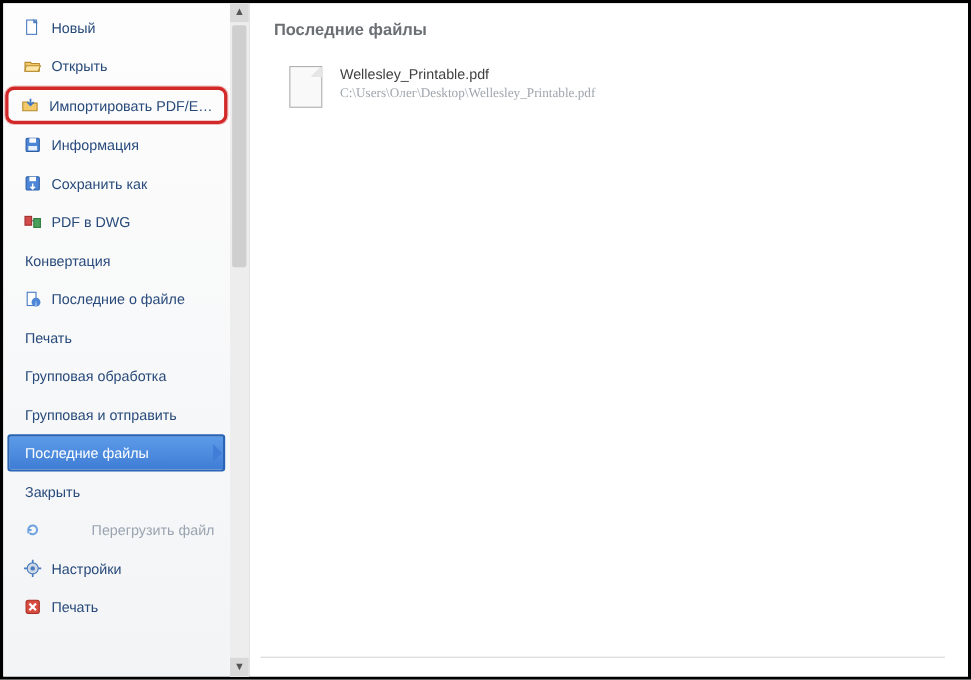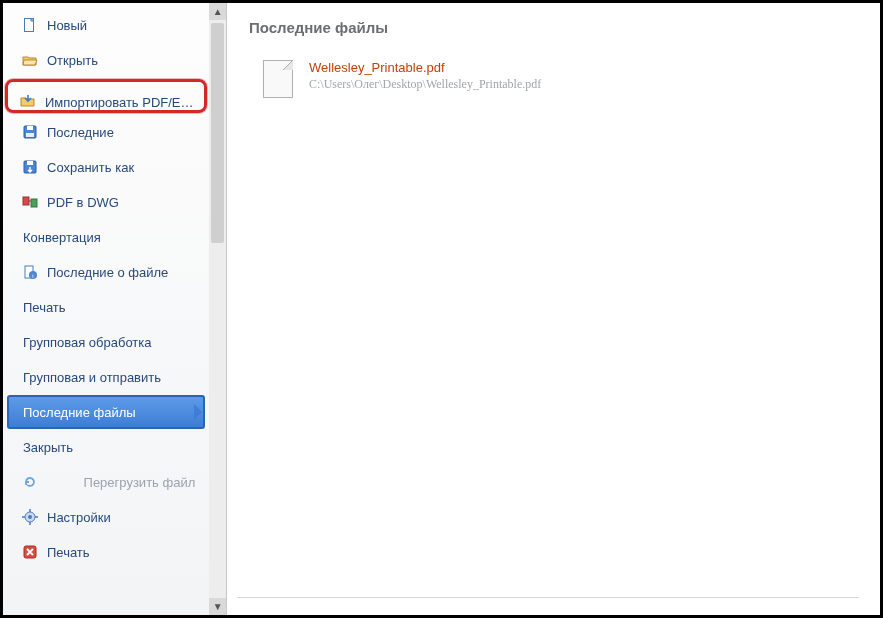--- a/index.html
+++ b/index.html
@@ -73,21 +73,20 @@
     margin-top: -8px;
     border: 8px solid transparent;
     border-left-color: #3f7dd6;
   }
   .item.highlight {
     border: 3px solid #d22828;
     border-radius: 8px;
     box-shadow: 0 0 0 1px rgba(210,40,40,0.3);
     margin: 2px 2px;
     padding-left: 11px;
-    align-items: flex-end;
   }
   .item.disabled { color: #9aa4b0; text-align: right; }
   .item .label { flex: 1; white-space: nowrap; overflow: hidden; text-overflow: ellipsis; }
   .item.no-icon { padding-left: 14px; }
 
   .icon {
     width: 18px; height: 18px;
     display: flex; align-items: center; justify-content: center;
     flex-shrink: 0;
   }
@@ -122,21 +121,21 @@
     background: #f9f9f9;
     position: relative;
   }
   .file-page::before {
     content: "";
     position: absolute;
     top: -1px; right: -1px;
     width: 10px; height: 10px;
     background: linear-gradient(135deg, transparent 48%, #b0b0b0 50%, #e6e6e6 52%);
   }
-  .file-meta .name { color: #c2410c; margin-bottom: 2px; }
+  .file-meta .name { color: #404040; margin-bottom: 2px; }
   .file-meta .path { color: #a0a6ad; font-size: 12px; font-family: Liberation Serif, serif; }
 
   .divider {
     position: absolute;
     left: 237px; bottom: 20px; right: 24px;
     height: 1px; background: #d6d6d6;
   }
 </style>
 </head>
 <body>
@@ -177,21 +176,21 @@
       </div>
 
       <div class="item">
         <span class="icon">
           <svg viewBox="0 0 16 16">
               <rect x="2" y="2" width="12" height="12" rx="1" fill="#4d86d6" stroke="#2d5ea3"></rect>
               <rect x="5" y="2" width="6" height="4" fill="#fff"></rect>
               <rect x="4" y="9" width="8" height="4" fill="#e6effa"></rect>
             </svg>
         </span>
-        <span class="label">Последние</span>
+        <span class="label">Информация</span>
       </div>
 
       <div class="item">
         <span class="icon">
           <svg viewBox="0 0 16 16">
               <rect x="2" y="2" width="12" height="12" rx="1" fill="#4d86d6" stroke="#2d5ea3"></rect>
               <rect x="5" y="2" width="6" height="4" fill="#fff"></rect>
               <path d="M8 8 v5 M6 11 l2 2 2-2" stroke="#fff" fill="none" stroke-width="1.4"></path>
             </svg>
         </span>

